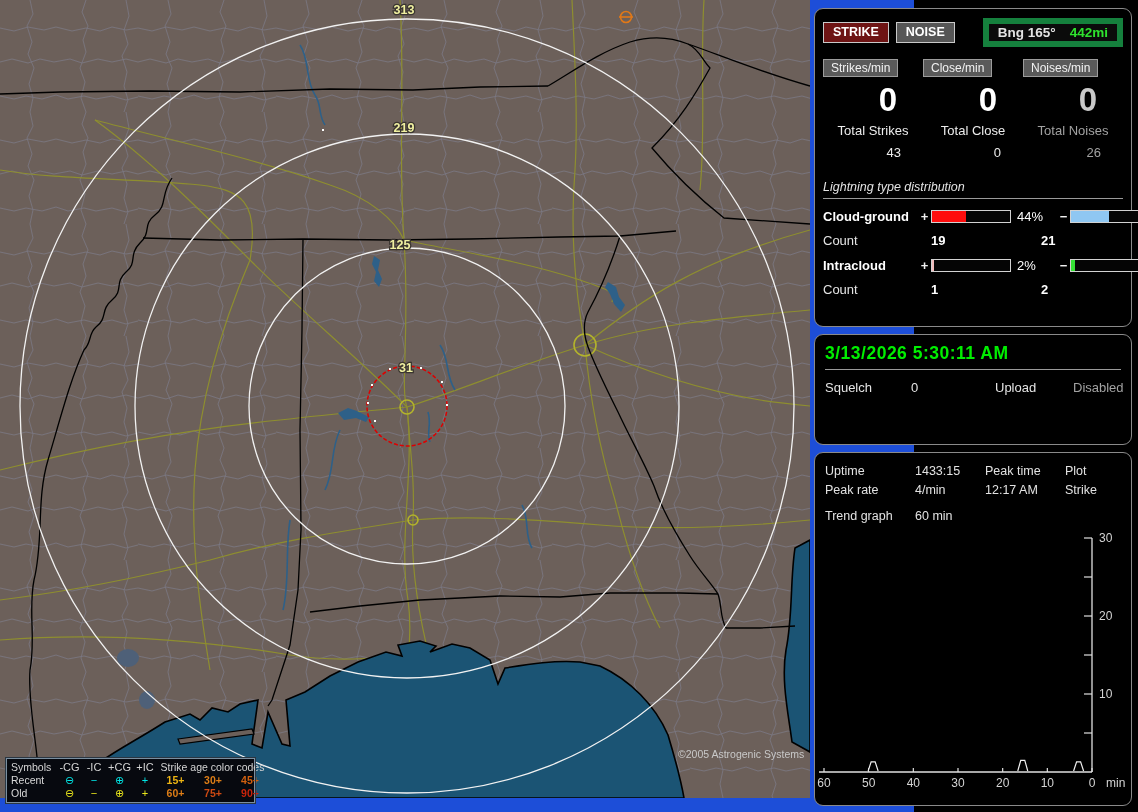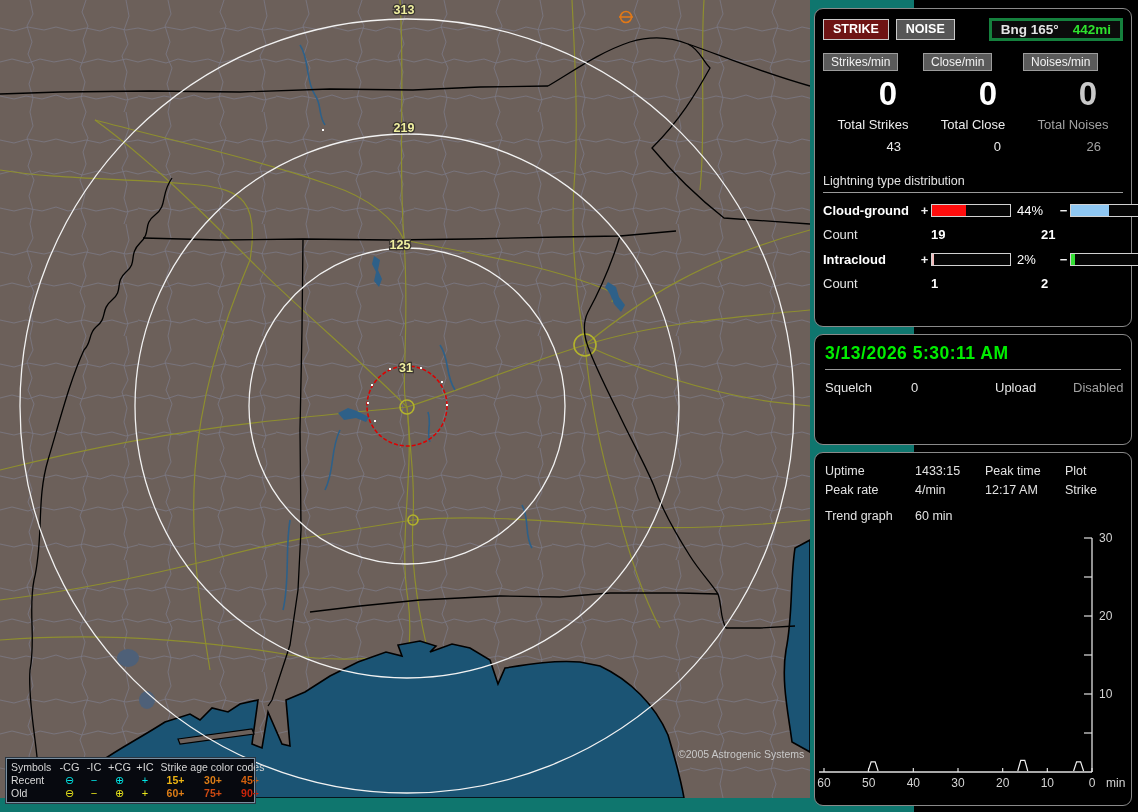--- a/index.html
+++ b/index.html
@@ -1,18 +1,18 @@
 <!DOCTYPE html>
 <html><head>
 <meta charset="utf-8">
 <style>
   * { margin:0; padding:0; box-sizing:border-box; }
   html,body { background:#000; width:1138px; height:812px; overflow:hidden;
     font-family:"Liberation Sans","DejaVu Sans",sans-serif; }
-  #stage { position:relative; width:914px; height:812px; background:#0f766e; }
+  #stage { position:relative; width:914px; height:812px; background:#1d4ed8; }
 
   
   #map-wrap { position:absolute; left:0; top:0; width:810px; height:798px; }
   #map-wrap svg { display:block; }
 
   
   #legend { position:absolute; left:6px; top:758px; width:249px; height:45px;
     background:#07090f; border:1px solid #7b8fa0; outline:1px solid #2a3642;
     color:#d8d8d8; font-size:10.5px; padding:2px 4px; }
   .lg-row { display:grid; grid-template-columns:46px 25px 24px 27px 24px 37px 38px 36px;
@@ -32,39 +32,39 @@
   #box-status   { top:334px; height:111px; padding:8px 10px; }
   #box-stats    { top:452px; height:354px; padding:9px 10px; }
 
   
   .btn-row { display:flex; align-items:center; gap:7px; }
   .tog-btn { font-size:12.5px; font-weight:bold; color:#fff; padding:2px 9px;
     border:1px solid #c9c9c9; line-height:15px; }
   .tog-strike { background:#6e1414; }
   .tog-noise  { background:#565656; }
   .bng-box { margin-left:auto; display:flex; gap:14px; align-items:center;
-    border:3px solid #15803d; background:#0b0b0b; padding:1px 9px;
+    border:6px solid #15803d; background:#0b0b0b; padding:1px 9px;
     font-size:13.5px; font-weight:bold; }
   .bng-box .bv { color:#2ee22e; }
 
   
   .cnt-grid { display:grid; grid-template-columns:1fr 1fr 1fr; margin-top:12px; }
   .cnt-col  { display:flex; flex-direction:column; }
   .chip { align-self:flex-start; background:#5a5a5a; border:1px solid #9c9c9c;
     color:#f2f2f2; font-size:12px; padding:1px 7px; line-height:14px; }
   .big-zero { text-align:right; padding-right:26px; font-size:33px; font-weight:bold;
     color:#fff; line-height:34px; margin-top:6px; }
   .tot-label { text-align:center; font-size:13px; margin-top:6px; color:#ececec; }
   .tot-value { text-align:right; padding-right:22px; font-size:13px; margin-top:7px; color:#ececec; }
   .dim  { color:#a2a2a2 !important; }
   .dim2 { color:#c9c9c9 !important; }
 
   
   .dist-title { margin-top:20px; font-size:12.5px; color:#e2e2e2;
-    border-bottom:1px solid #9a9a9a; padding-bottom:4px; }
+    border-bottom:1px solid #9a9a9a; padding-bottom:4px;font-style:italic; }
   .dist-row { display:grid; align-items:center; margin-top:10px;
     grid-template-columns:95px 13px 80px 46px 13px 80px 40px; font-size:13px; }
   .dist-label { font-weight:bold; color:#fff; }
   .pm { font-weight:bold; text-align:center; color:#f0f0f0; }
   .bar { height:13px; border:1px solid #d2d2d2; background:#050505; }
   .bar i { display:block; height:100%; }
   .pct { font-weight:normal; color:#fff; padding-left:6px; }
   .cnt-row { display:grid; grid-template-columns:95px 13px 110px 95px;
     font-size:13px; margin-top:9px; }
   .cnt-row b { color:#fff; }

